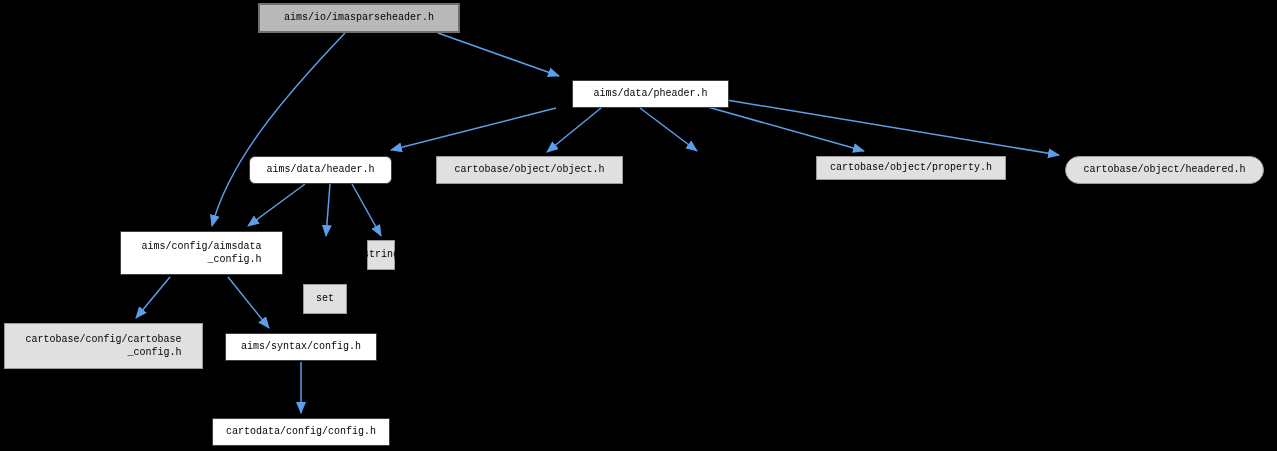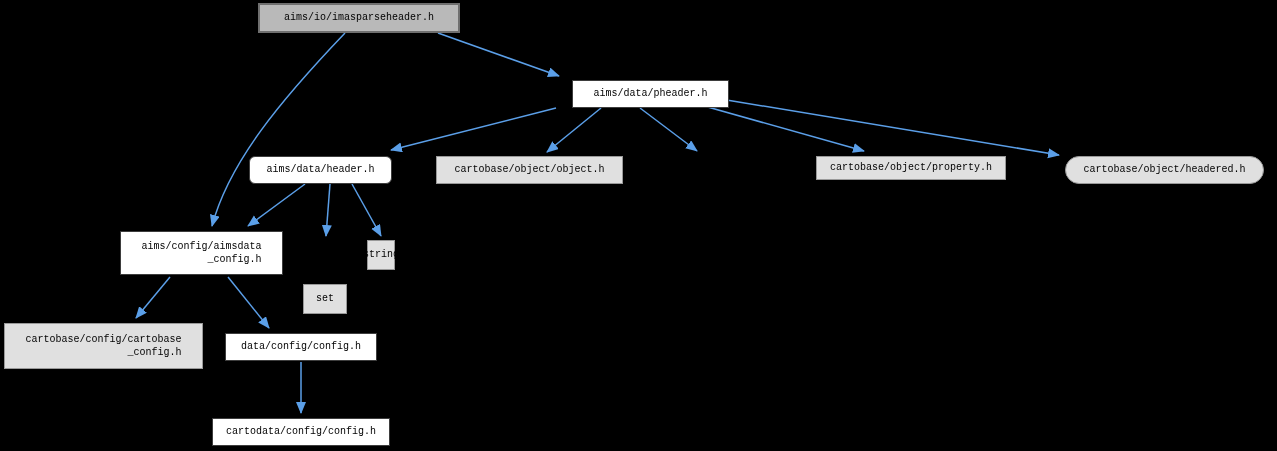--- a/index.html
+++ b/index.html
@@ -98,17 +98,17 @@
   <div class="node" style="left:120px; top:231px; width:163px; height:44px;">aims/config/aimsdata
 _config.h</div>
 
   <div class="node leaf" style="left:303px; top:240px; width:44px; height:30px;margin-top:44px;">set</div>
 
   <div class="node leaf" style="left:367px; top:240px; width:28px; height:30px;">string</div>
 
   <div class="node leaf" style="left:4px; top:323px; width:199px; height:46px;">cartobase/config/cartobase
 _config.h</div>
 
-  <div class="node" style="left:225px; top:333px; width:152px; height:28px;">data/config/config.h</div>
+  <div class="node" style="left:225px; top:333px; width:152px; height:28px;">aims/syntax/config.h</div>
 
   <div class="node" style="left:212px; top:418px; width:178px; height:28px;">cartodata/config/config.h</div>
 
 </div>
 
 </body></html>

